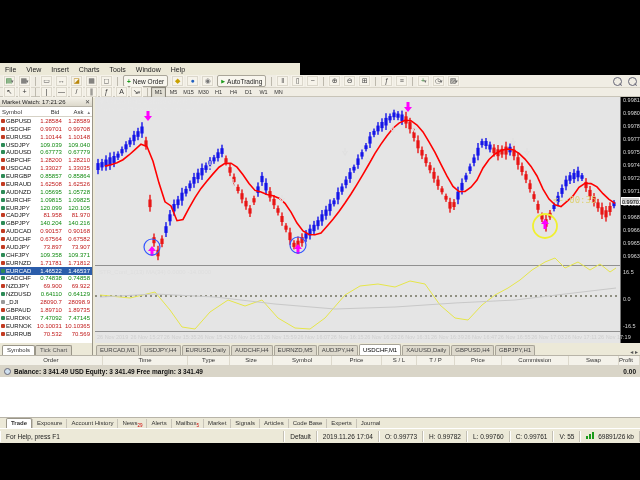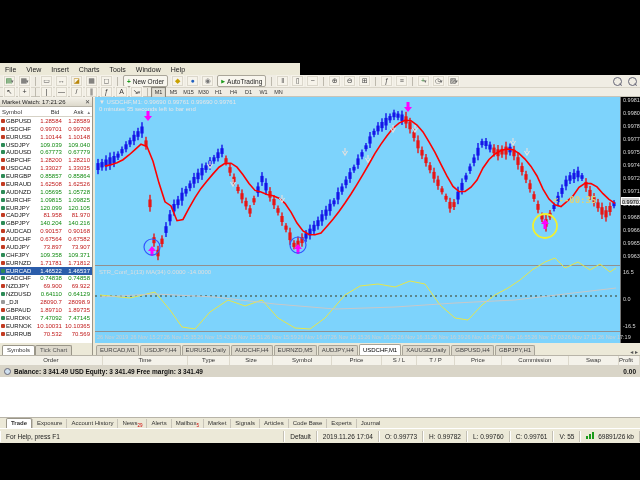--- a/index.html
+++ b/index.html
@@ -42,21 +42,21 @@
   .mw-b,.mw-a{width:27px;text-align:right;padding-right:2px;}
   .mw-dot{width:4px;height:4px;border-radius:1px;display:inline-block;}
   .mw-sel{background:#2a5caa;color:#fff !important;}
   .mw-sel .mw-sym{color:#fff;}
   .mw-tabs{left:0;top:343px;width:93px;height:12px;background:#ece9d8;display:flex;align-items:flex-end;
            font-size:6px;color:#333;padding-left:2px;box-sizing:border-box;border-right:1px solid #9a9689;}
   .mw-tab{border:1px solid #9a9689;border-bottom:none;background:#fff;padding:0 4px;height:9px;line-height:9px;
           border-radius:2px 2px 0 0;}
   .mw-tab.inactive{background:#ddd9cc;color:#555;}
   
-  .chart-win{left:95px;top:97px;width:545px;height:246px;background:#7dd3fc;font-weight:bold;}
+  .chart-win{left:95px;top:97px;width:545px;height:246px;background:#e5e5e5;}
   .chart-axis{left:620px;top:97px;width:20px;height:246px;background:#000;border-left:1px solid #787878;box-sizing:border-box;}
   .px-label{position:absolute;left:2px;font-size:5.5px;color:#d8d8d8;white-space:nowrap;}
   .px-current{position:absolute;left:0px;width:19px;height:8px;background:#cfcfcf;color:#000;font-size:5.5px;
               line-height:8px;text-align:center;border:1px solid #fff;box-sizing:border-box;}
   .chart-title{left:99px;top:99px;font-size:6px;color:#e6e6e6;line-height:7px;white-space:nowrap;}
   .ind-title{left:99px;top:269px;font-size:6px;color:#dedede;white-space:nowrap;}
   .time-label{position:absolute;top:334px;font-size:5.5px;color:#cfcfcf;white-space:nowrap;}
   
   .chart-tabs{left:95px;top:343px;width:545px;height:12px;background:#ece9d8;display:flex;align-items:flex-end;
               font-size:6px;color:#444;padding-left:1px;box-sizing:border-box;overflow:hidden;}

